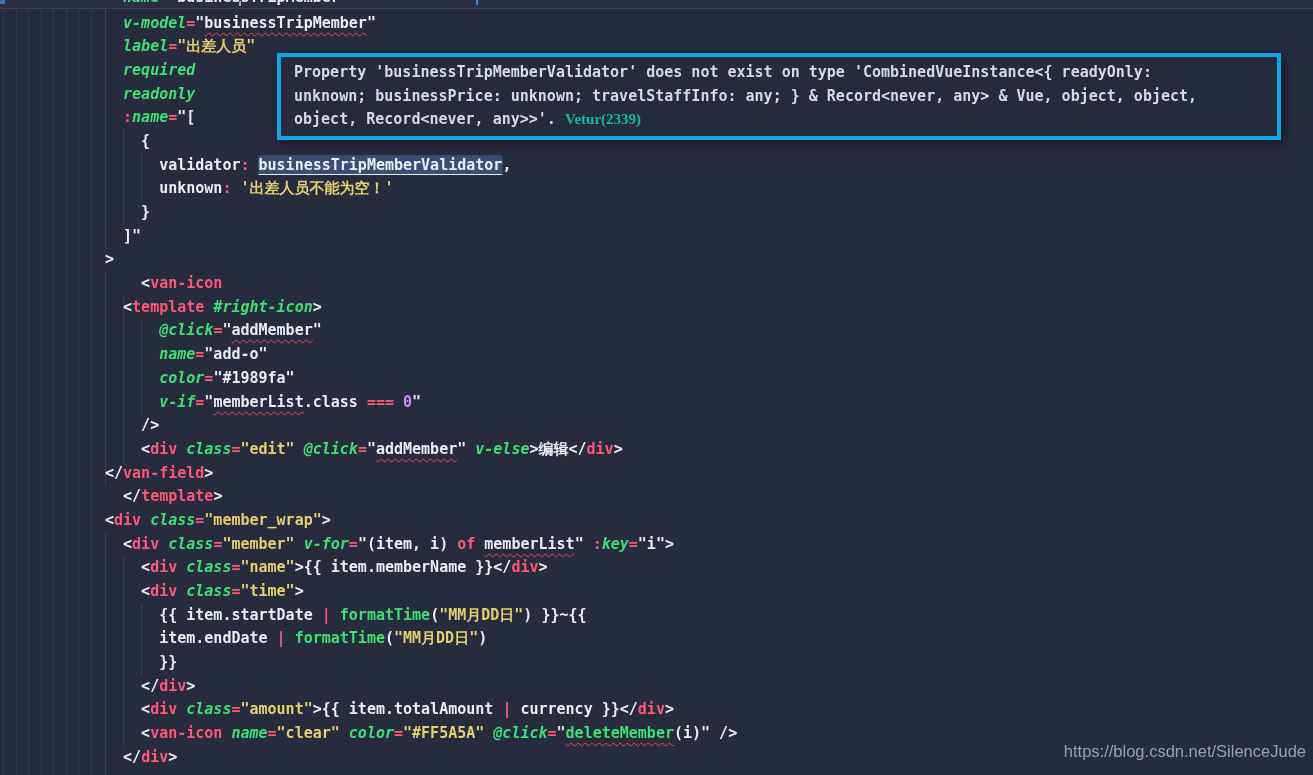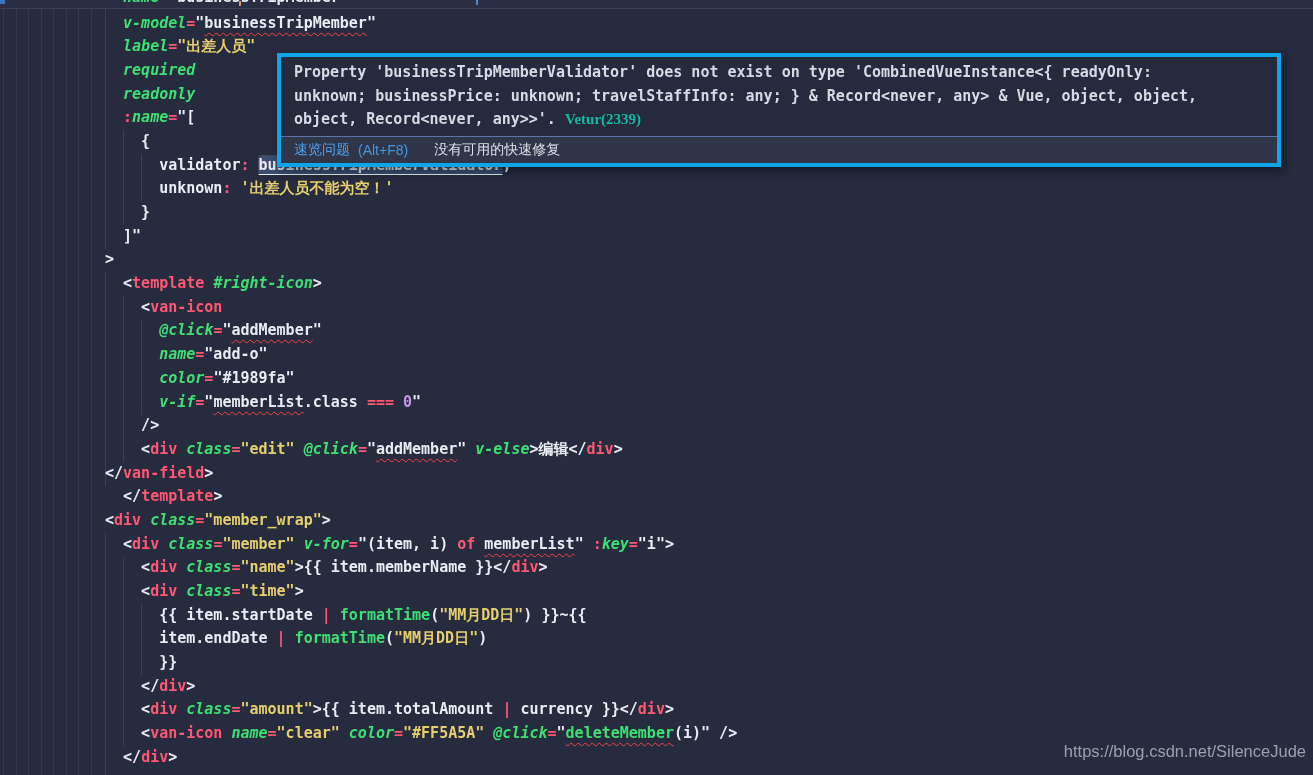--- a/index.html
+++ b/index.html
@@ -81,22 +81,22 @@
       <div class="cl"><span class="w">  </span><span class="a">label</span><span class="k">=</span><span class="s">"出差人员"</span></div>
       <div class="cl"><span class="w">  </span><span class="a">required</span></div>
       <div class="cl"><span class="w">  </span><span class="a">readonly</span></div>
       <div class="cl"><span class="w">  </span><span class="k">:</span><span class="a">name</span><span class="k">=</span><span class="w">"[</span></div>
       <div class="cl"><span class="w">    {</span></div>
       <div class="cl"><span class="w">      validator</span><span class="k">:</span><span class="w"> </span><span class="w sel sq">businessTripMemberValidator</span><span class="w">,</span></div>
       <div class="cl"><span class="w">      unknown</span><span class="k">:</span><span class="w"> </span><span class="s">'出差人员不能为空！'</span></div>
       <div class="cl"><span class="w">    }</span></div>
       <div class="cl"><span class="w">  ]"</span></div>
       <div class="cl"><span class="w">&gt;</span></div>
+      <div class="cl"><span class="w">    &lt;</span><span class="t">van-icon</span></div>
       <div class="cl"><span class="w">  &lt;</span><span class="t">template</span><span class="w"> </span><span class="a">#right-icon</span><span class="w">&gt;</span></div>
-      <div class="cl"><span class="w">    &lt;</span><span class="t">van-icon</span></div>
       <div class="cl"><span class="w">      </span><span class="a">@click</span><span class="k">=</span><span class="w">"</span><span class="w sq">addMember</span><span class="w">"</span></div>
       <div class="cl"><span class="w">      </span><span class="a">name</span><span class="k">=</span><span class="w">"add-o"</span></div>
       <div class="cl"><span class="w">      </span><span class="a">color</span><span class="k">=</span><span class="w">"#1989fa"</span></div>
       <div class="cl"><span class="w">      </span><span class="a">v-if</span><span class="k">=</span><span class="w">"</span><span class="w sq">memberList</span><span class="w">.class </span><span class="k">===</span><span class="w"> </span><span class="n">0</span><span class="w">"</span></div>
       <div class="cl"><span class="w">    /&gt;</span></div>
       <div class="cl"><span class="w">    &lt;</span><span class="t">div</span><span class="w"> </span><span class="a">class</span><span class="k">=</span><span class="s">"edit"</span><span class="w"> </span><span class="a">@click</span><span class="k">=</span><span class="w">"</span><span class="w sq">addMember</span><span class="w">"</span><span class="w"> </span><span class="a">v-else</span><span class="w">&gt;编辑&lt;/</span><span class="t">div</span><span class="w">&gt;</span></div>
       <div class="cl"><span class="w">&lt;/</span><span class="t">van-field</span><span class="w">&gt;</span></div>
       <div class="cl"><span class="w">  &lt;/</span><span class="t">template</span><span class="w">&gt;</span></div>
       <div class="cl"><span class="w">&lt;</span><span class="t">div</span><span class="w"> </span><span class="a">class</span><span class="k">=</span><span class="s">"member_wrap"</span><span class="w">&gt;</span></div>
       <div class="cl"><span class="w">  &lt;</span><span class="t">div</span><span class="w"> </span><span class="a">class</span><span class="k">=</span><span class="s">"member"</span><span class="w"> </span><span class="a">v-for</span><span class="k">=</span><span class="w">"(item, i) </span><span class="k">of</span><span class="w"> </span><span class="w sq">memberList</span><span class="w">"</span><span class="w"> </span><span class="k">:</span><span class="a">key</span><span class="k">=</span><span class="w">"i"</span><span class="w">&gt;</span></div>
@@ -110,22 +110,17 @@
       <div class="cl"><span class="w">    &lt;</span><span class="t">van-icon</span><span class="w"> </span><span class="a">name</span><span class="k">=</span><span class="s">"clear"</span><span class="w"> </span><span class="a">color</span><span class="k">=</span><span class="s">"#FF5A5A"</span><span class="w"> </span><span class="a">@click</span><span class="k">=</span><span class="w">"</span><span class="f sq">deleteMember</span><span class="w">(i)" /&gt;</span></div>
       <div class="cl"><span class="w">  &lt;/</span><span class="t">div</span><span class="w">&gt;</span></div>
     </div>
 
   <div class="tooltip">
     <div class="tip-body">
       <div class="tip-line">Property 'businessTripMemberValidator' does not exist on type 'CombinedVueInstance&lt;{ readyOnly:</div>
       <div class="tip-line">unknown; businessPrice: unknown; travelStaffInfo: any; } &amp; Record&lt;never, any&gt; &amp; Vue, object, object,</div>
       <div class="tip-line"><span>object, Record&lt;never, any&gt;&gt;'. </span><span class="tip-src">Vetur(2339)</span></div>
     </div>
-    <div class="tip-actions">
-      <span class="link">速览问题</span>
-      <span class="shortcut">(Alt+F8)</span>
-      <span>没有可用的快速修复</span>
-    </div>
   </div>
 
   <div class="watermark">https://blog.csdn.net/SilenceJude</div>
 
 </div>
 
 </body></html>

